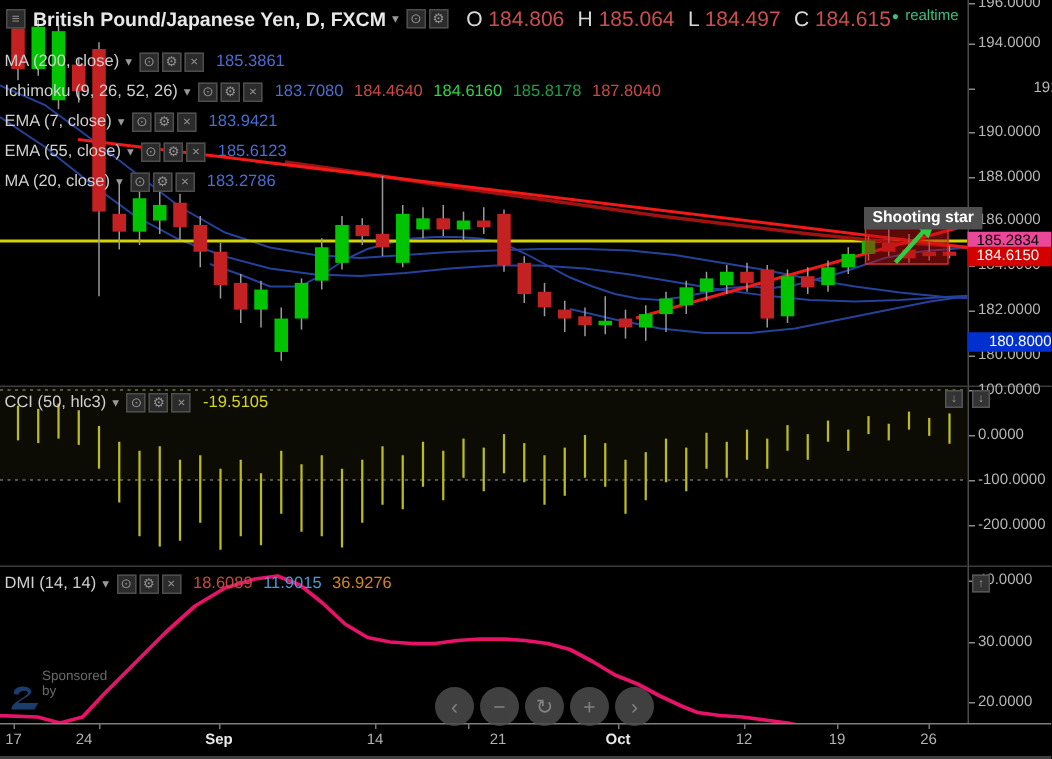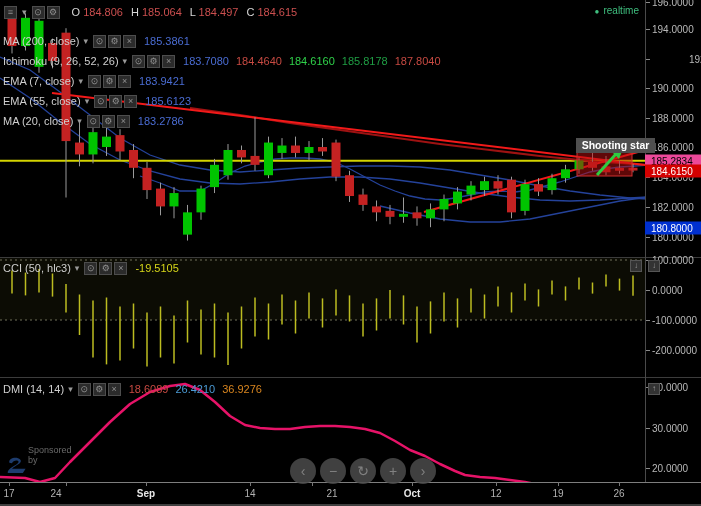--- a/index.html
+++ b/index.html
@@ -19,21 +19,21 @@
   .price-badge { position:absolute; left:0; width:56px; height:13px; line-height:13px; padding-left:6px; font-size:10px; transform:translateY(-50%); z-index:9; }
   .time-label { position:absolute; top:6px; transform:translateX(-50%); font-size:10px; color:#b2b2b2; z-index:9; }
   .time-label.bold { color:#e8e8e8; font-weight:bold; }
   .time-tick { position:absolute; top:0; width:1px; height:4px; background:#777; z-index:9; }
 
   
   #header-row { position:absolute; top:3px; left:3px; height:18px; display:flex; align-items:center; z-index:10; white-space:nowrap; }
   #symbol-title { font-size:13px; font-weight:bold; color:#e8e8e8; }
   .caret { color:#999; font-size:9px; margin:0 4px; }
   .sq-btn { display:inline-block; width:13px; height:13px; margin:0 1px; background:#2b2b2b; border:1px solid #4d4d4d; color:#909090; font-size:9px; line-height:11px; text-align:center; }
-  .ohlc { font-size:11px; margin-left:6px; }
+  .ohlc { font-size:14px; margin-left:6px; }
   .ohlc .lbl { color:#d8d8d8; margin-left:5px; }
   .ohlc .val { color:#cc4f4f; }
   #realtime { position:absolute; top:5px; right:62px; font-size:10px; color:#3fbf7f; z-index:10; }
   #realtime .dot { color:#3fbf7f; font-size:8px; margin-right:4px; }
 
   #indicator-rows { position:absolute; top:31px; left:3px; z-index:10; }
   .ind-row { height:20px; display:flex; align-items:center; white-space:nowrap; }
   .ind-name { font-size:11px; color:#cfcfcf; }
   .ind-val { font-size:11px; margin-left:7px; }
   .pane-header { position:absolute; left:3px; height:18px; display:flex; align-items:center; z-index:10; white-space:nowrap; }
@@ -231,20 +231,21 @@
     </svg>
 
   <div id="price-axis" class="axis-bg">
     <div class="axis-divider" style="top:257px"></div>
     <div class="axis-divider" style="top:377px"></div>
   </div>
   <div id="time-axis" class="axis-bg"></div>
 
   <div id="header-row">
     <span class="sq-btn">≡</span>
+    <span id="symbol-title" style="margin-left:4px">British Pound/Japanese Yen, D, FXCM</span>
     <span class="caret">▾</span>
     <span class="sq-btn">⊙</span>
     <span class="sq-btn">⚙</span>
     <span class="ohlc">
       <span class="lbl">O</span>
       <span class="val">184.806</span>
       <span class="lbl">H</span>
       <span class="val">185.064</span>
       <span class="lbl">L</span>
       <span class="val">184.497</span>
@@ -311,21 +312,21 @@
       <span class="sq-btn">×</span>
       <span class="ind-val c-yellow">-19.5105</span>
     </div>
   <div class="pane-header" style="top:380px" id="dmi-header">
       <span class="ind-name">DMI (14, 14)</span>
       <span class="caret">▾</span>
       <span class="sq-btn">⊙</span>
       <span class="sq-btn">⚙</span>
       <span class="sq-btn">×</span>
       <span class="ind-val c-red">18.6089</span>
-      <span class="ind-val c-lblue">26.4210</span>
+      <span class="ind-val c-lblue">11.9015</span>
       <span class="ind-val c-orange">36.9276</span>
     </div>
 
   <div id="shooting-star-label">Shooting star</div>
 
   <div class="axis-btn" style="top:260px; left:630px">↓</div>
   <div class="axis-btn" style="top:260px; left:648px">↓</div>
   <div class="axis-btn" style="top:383px; left:648px">↑</div>
 
   <div id="nav-buttons">
@@ -363,21 +364,21 @@
     <div class="axis-label" style="top: 350px; left: 652px;">-200.0000</div>
     <div class="axis-tick" style="top: 350px; left: 646px;"></div>
     <div class="axis-label" style="top: 387px; left: 652px;">40.0000</div>
     <div class="axis-tick" style="top: 387px; left: 646px;"></div>
     <div class="axis-label" style="top: 428px; left: 652px;">30.0000</div>
     <div class="axis-tick" style="top: 428px; left: 646px;"></div>
     <div class="axis-label" style="top: 468px; left: 652px;">20.0000</div>
     <div class="axis-tick" style="top: 468px; left: 646px;"></div>
     <div class="price-badge" style="top: 161px; left: 645px; background: #ec4899; color: rgb(0, 0, 0);">185.2834</div>
     <div class="price-badge" style="top: 171px; left: 645px; background: rgb(212, 0, 0); color: rgb(255, 255, 255);">184.6150</div>
-    <div class="price-badge" style="top: 228px; left: 645px; background: rgb(0, 48, 208); color: rgb(255, 255, 255);">180.8000</div>
+    <div class="price-badge" style="top: 228px; left: 645px; background: rgb(0, 48, 208); color: rgb(255, 255, 255); text-align: right;">180.8000</div>
     <div class="time-label" style="left: 9px; top: 488px;">17</div>
     <div class="time-tick" style="left: 9px; top: 482px;"></div>
     <div class="time-label" style="left: 56px; top: 488px;">24</div>
     <div class="time-tick" style="left: 66px; top: 482px;"></div>
     <div class="time-label bold" style="left: 146px; top: 488px;">Sep</div>
     <div class="time-tick" style="left: 146px; top: 482px;"></div>
     <div class="time-label" style="left: 250px; top: 488px;">14</div>
     <div class="time-tick" style="left: 250px; top: 482px;"></div>
     <div class="time-label" style="left: 332px; top: 488px;">21</div>
     <div class="time-tick" style="left: 312px; top: 482px;"></div>

